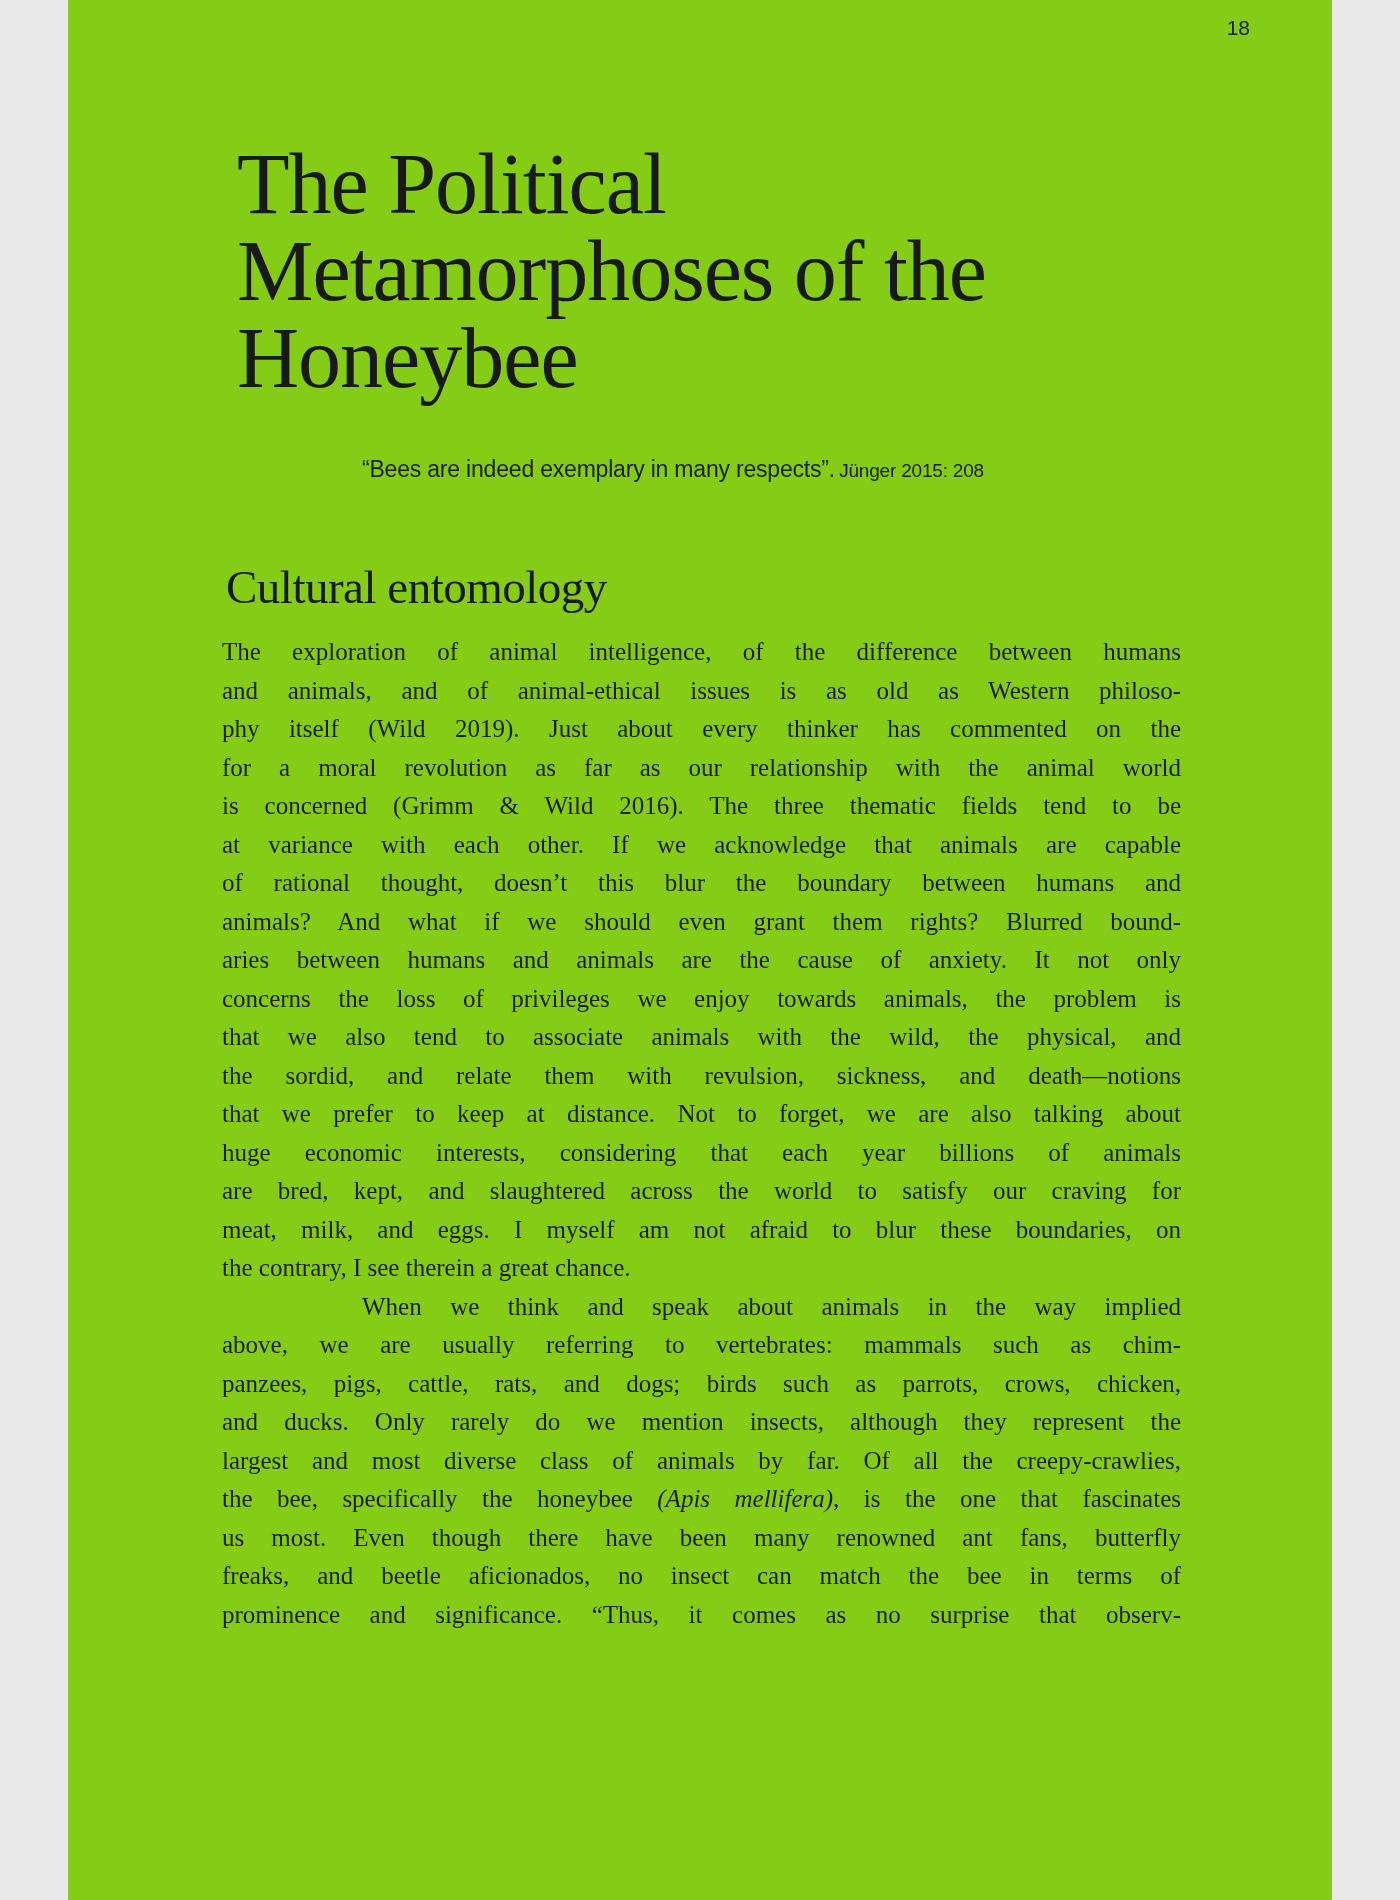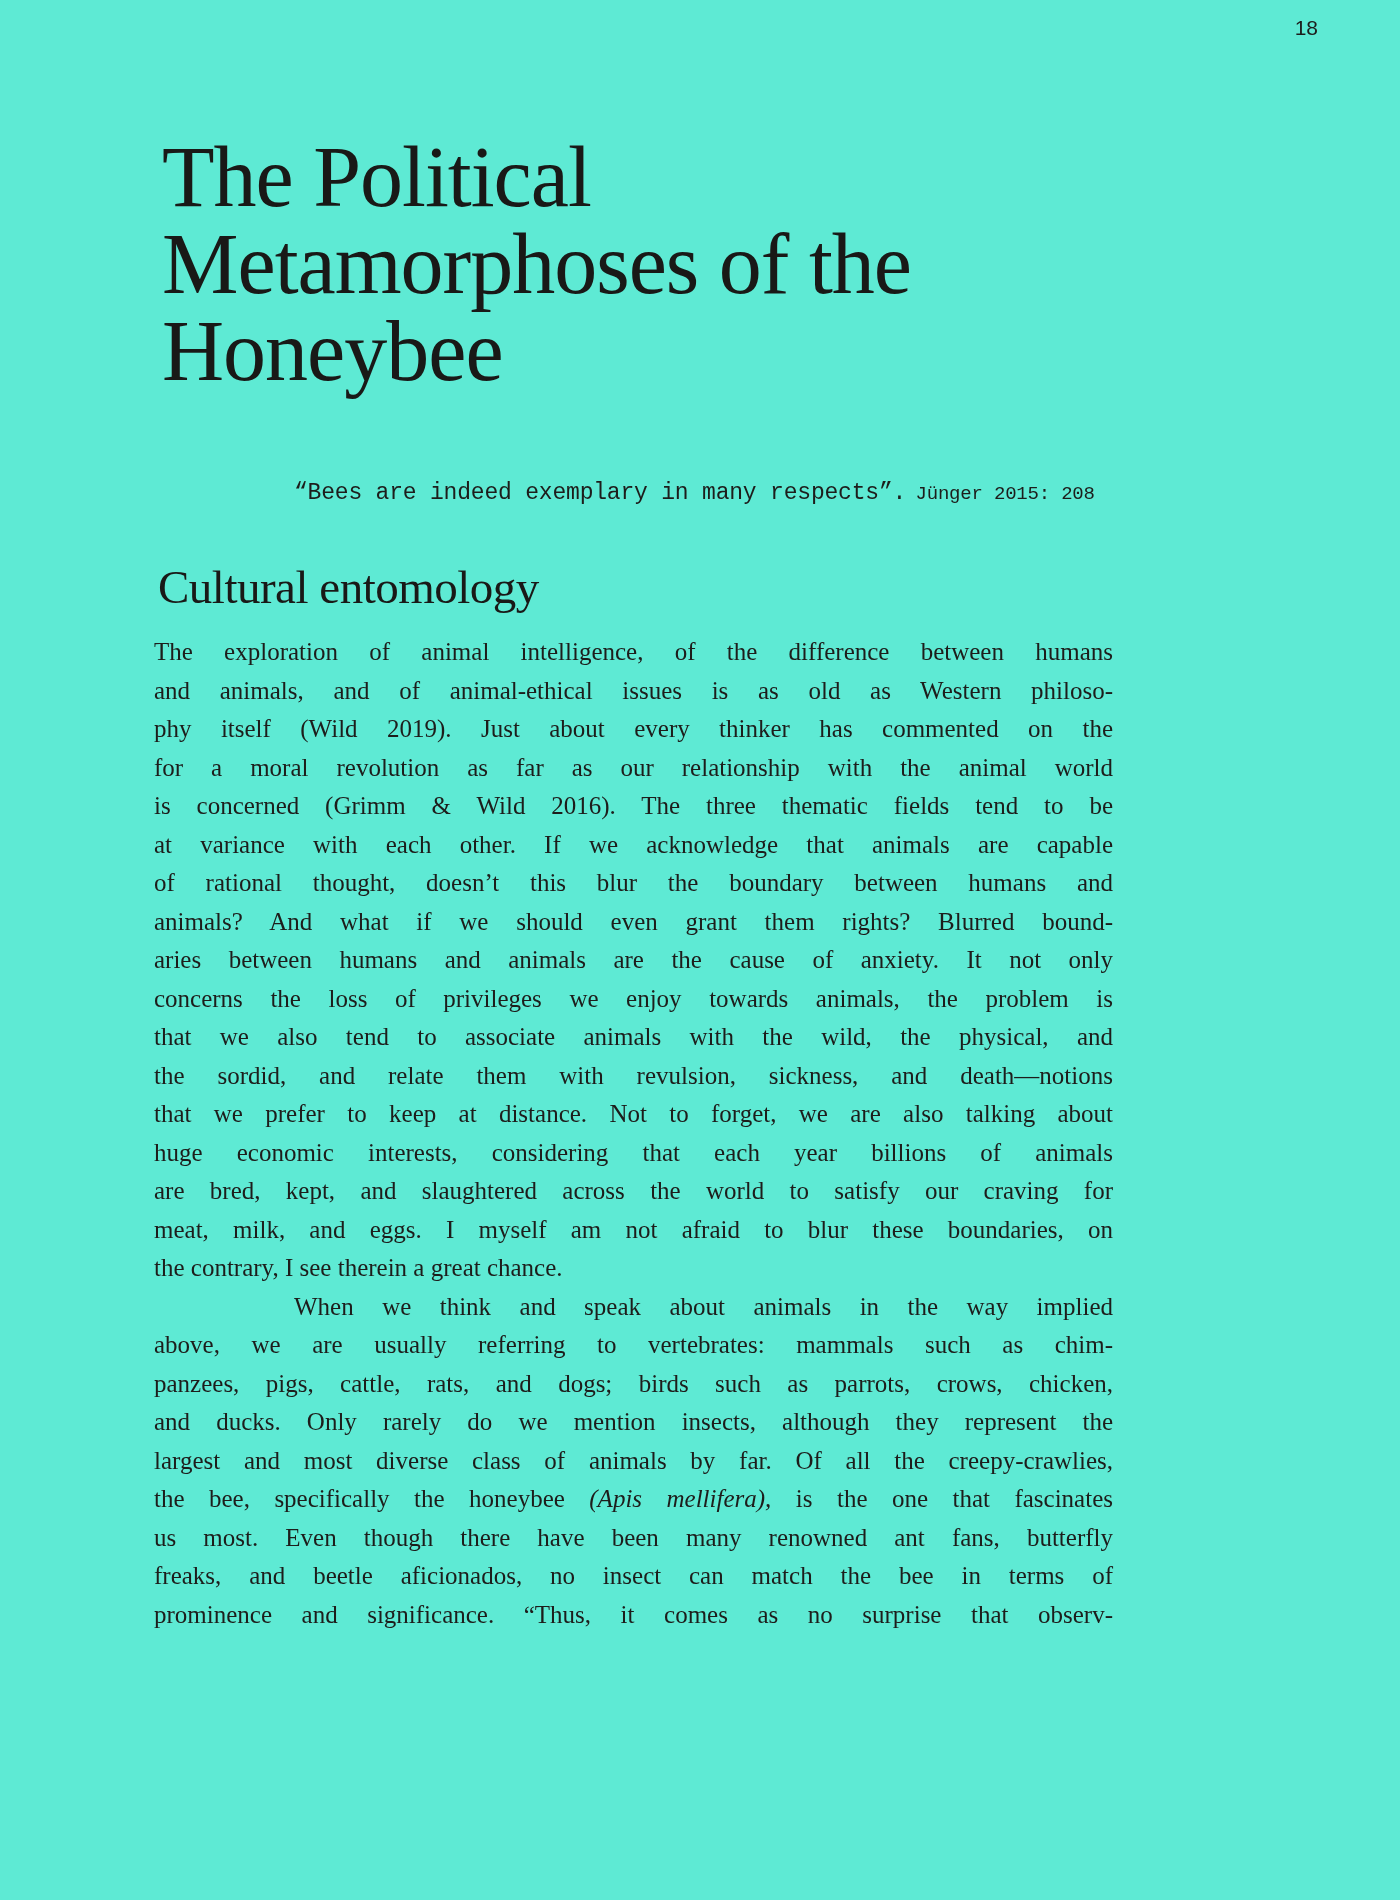--- a/index.html
+++ b/index.html
@@ -1,24 +1,25 @@
 <!DOCTYPE html>
 <html><head>
 <meta charset="utf-8">
 <style>
   html, body { margin: 0; padding: 0; background: #e8e8e8; }
   .page {
     position: relative;
-    width: 1400px;
+    width: 1252px;
     height: 1900px;
     margin: 0 auto;
-    background: #5eead4;
+    background: #84cc16;
     color: #1d1d1b;
     font-family: "Liberation Serif", serif;
     overflow: hidden;
+    padding-left: 12px;
   }
   .folio {
     position: absolute;
     top: 16px;
     right: 82px;
     font-family: "Liberation Sans", sans-serif;
     font-size: 21px;
     color: #1d1d1b;
   }
   .chapter-title {
@@ -26,22 +27,22 @@
     left: 154px;
     top: 126px;
     font-size: 86px;
     line-height: 87px;
     letter-spacing: -1px;
     color: #191917;
   }
   .epigraph {
     position: absolute;
     left: 294px;
-    top: 480px;
-    font-family: Liberation Mono, monospace;
+    top: 456px;
+    font-family: Liberation Sans, sans-serif;
     color: #1d1d1b;
     letter-spacing: -0.2px;
   }
   .epigraph .quote { font-size: 23px; }
   .epigraph .citation { font-size: 19px; }
   .section-heading {
     position: absolute;
     left: 154px;
     top: 556px;
     font-size: 47px;
@@ -65,21 +66,21 @@
   .body-text .line.indent { text-indent: 140px; }
   .italic { font-style: italic; }
 </style>
 </head>
 <body>
 
 <div class="page">
 
   <div class="folio">18</div>
 
-  <h1 class="chapter-title" style="margin:8px; font-weight:normal;">
+  <h1 class="chapter-title" style="margin:15px; font-weight:normal;">
     <div>The Political</div>
     <div>Metamorphoses of the</div>
     <div>Honeybee</div>
   </h1>
 
   <div class="epigraph">
     <span class="quote">“Bees are indeed exemplary in many respects”.</span>
     <span class="citation">Jünger 2015: 208</span>
   </div>
 

